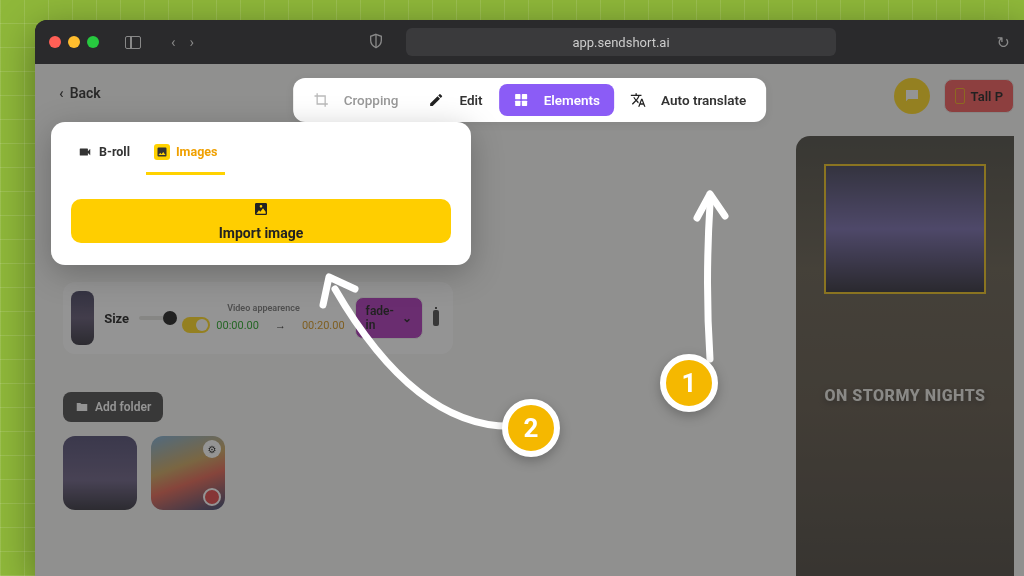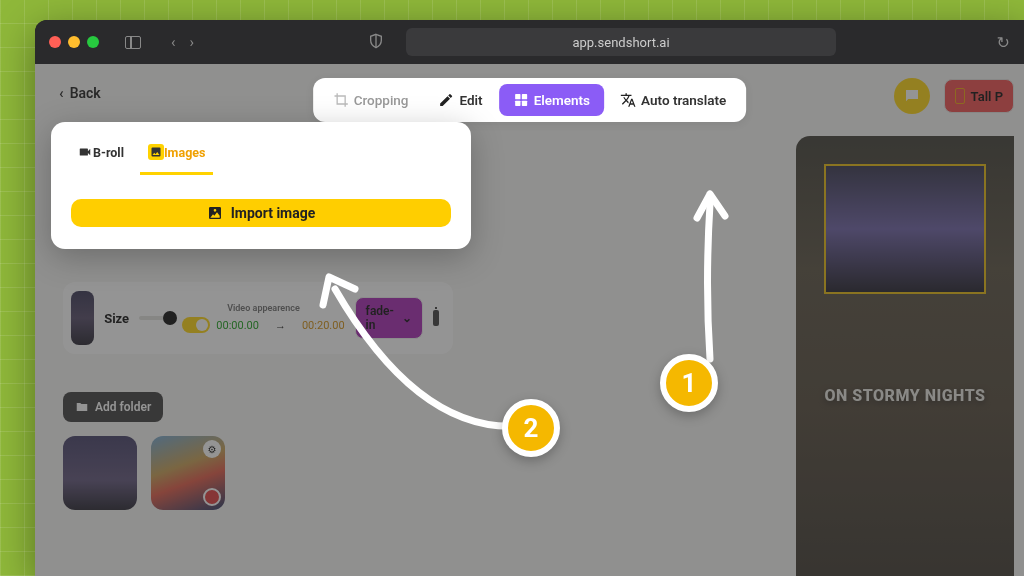--- a/index.html
+++ b/index.html
@@ -122,21 +122,21 @@
   box-shadow: 0 2px 8px rgba(0,0,0,0.08);
 }
 .toolbar-btn {
   padding: 8px 14px;
   font-size: 13.5px;
   font-weight: 600;
   color: #333;
   border-radius: 8px;
   display:flex;
   align-items:center;
-  gap: 5px;
+  gap: 15px;
   cursor:pointer;
 }
 .toolbar-btn.muted { color:#999; font-weight:500; }
 .toolbar-btn.active { background:#8b5cf6; color:#fff; }
 .ic { width:16px; height:16px; display:inline-block; }
 .elements-panel {
   position: absolute;
   left: 16px; top: 58px;
   width: 420px;
   background: #fff;
@@ -148,34 +148,34 @@
 .tabs {
   display: flex;
   gap: 8px;
   padding: 4px 18px 0 18px;
 }
 .tab {
   padding: 10px 8px 12px 8px;
   font-size: 12.5px;
   font-weight: 700;
   color: #333;
-  display:flex; align-items:center; gap:0;
+  display:flex; gap:6px;
   border-bottom: 3px solid transparent;
 }
 .tab.active { color:#f0a000; border-bottom-color:#ffd200; }
 .tab.active .tab-ic { background:#ffd200; border-radius:3px; }
 .tab-ic { width:16px; height:16px; display:inline-flex; align-items:center; justify-content:center;}
 .import-btn {
   margin: 24px 20px 0 20px;
-  height: 28px;
+  height: 44px;
   background: #ffce00;
   border-radius: 10px;
   display:flex; align-items:center; justify-content:center;
   gap:8px;
-  font-size:14px; font-weight:700; color:#222;
+  font-size:14px; font-weight:700; color:#222;flex-direction:column;
 }
 .media-row {
   position:absolute;
   left: 28px; top: 218px;
   width: 390px; height: 72px;
   background:#fff;
   border-radius: 12px;
   display:flex; align-items:center;
   padding: 8px;
   gap: 10px;

